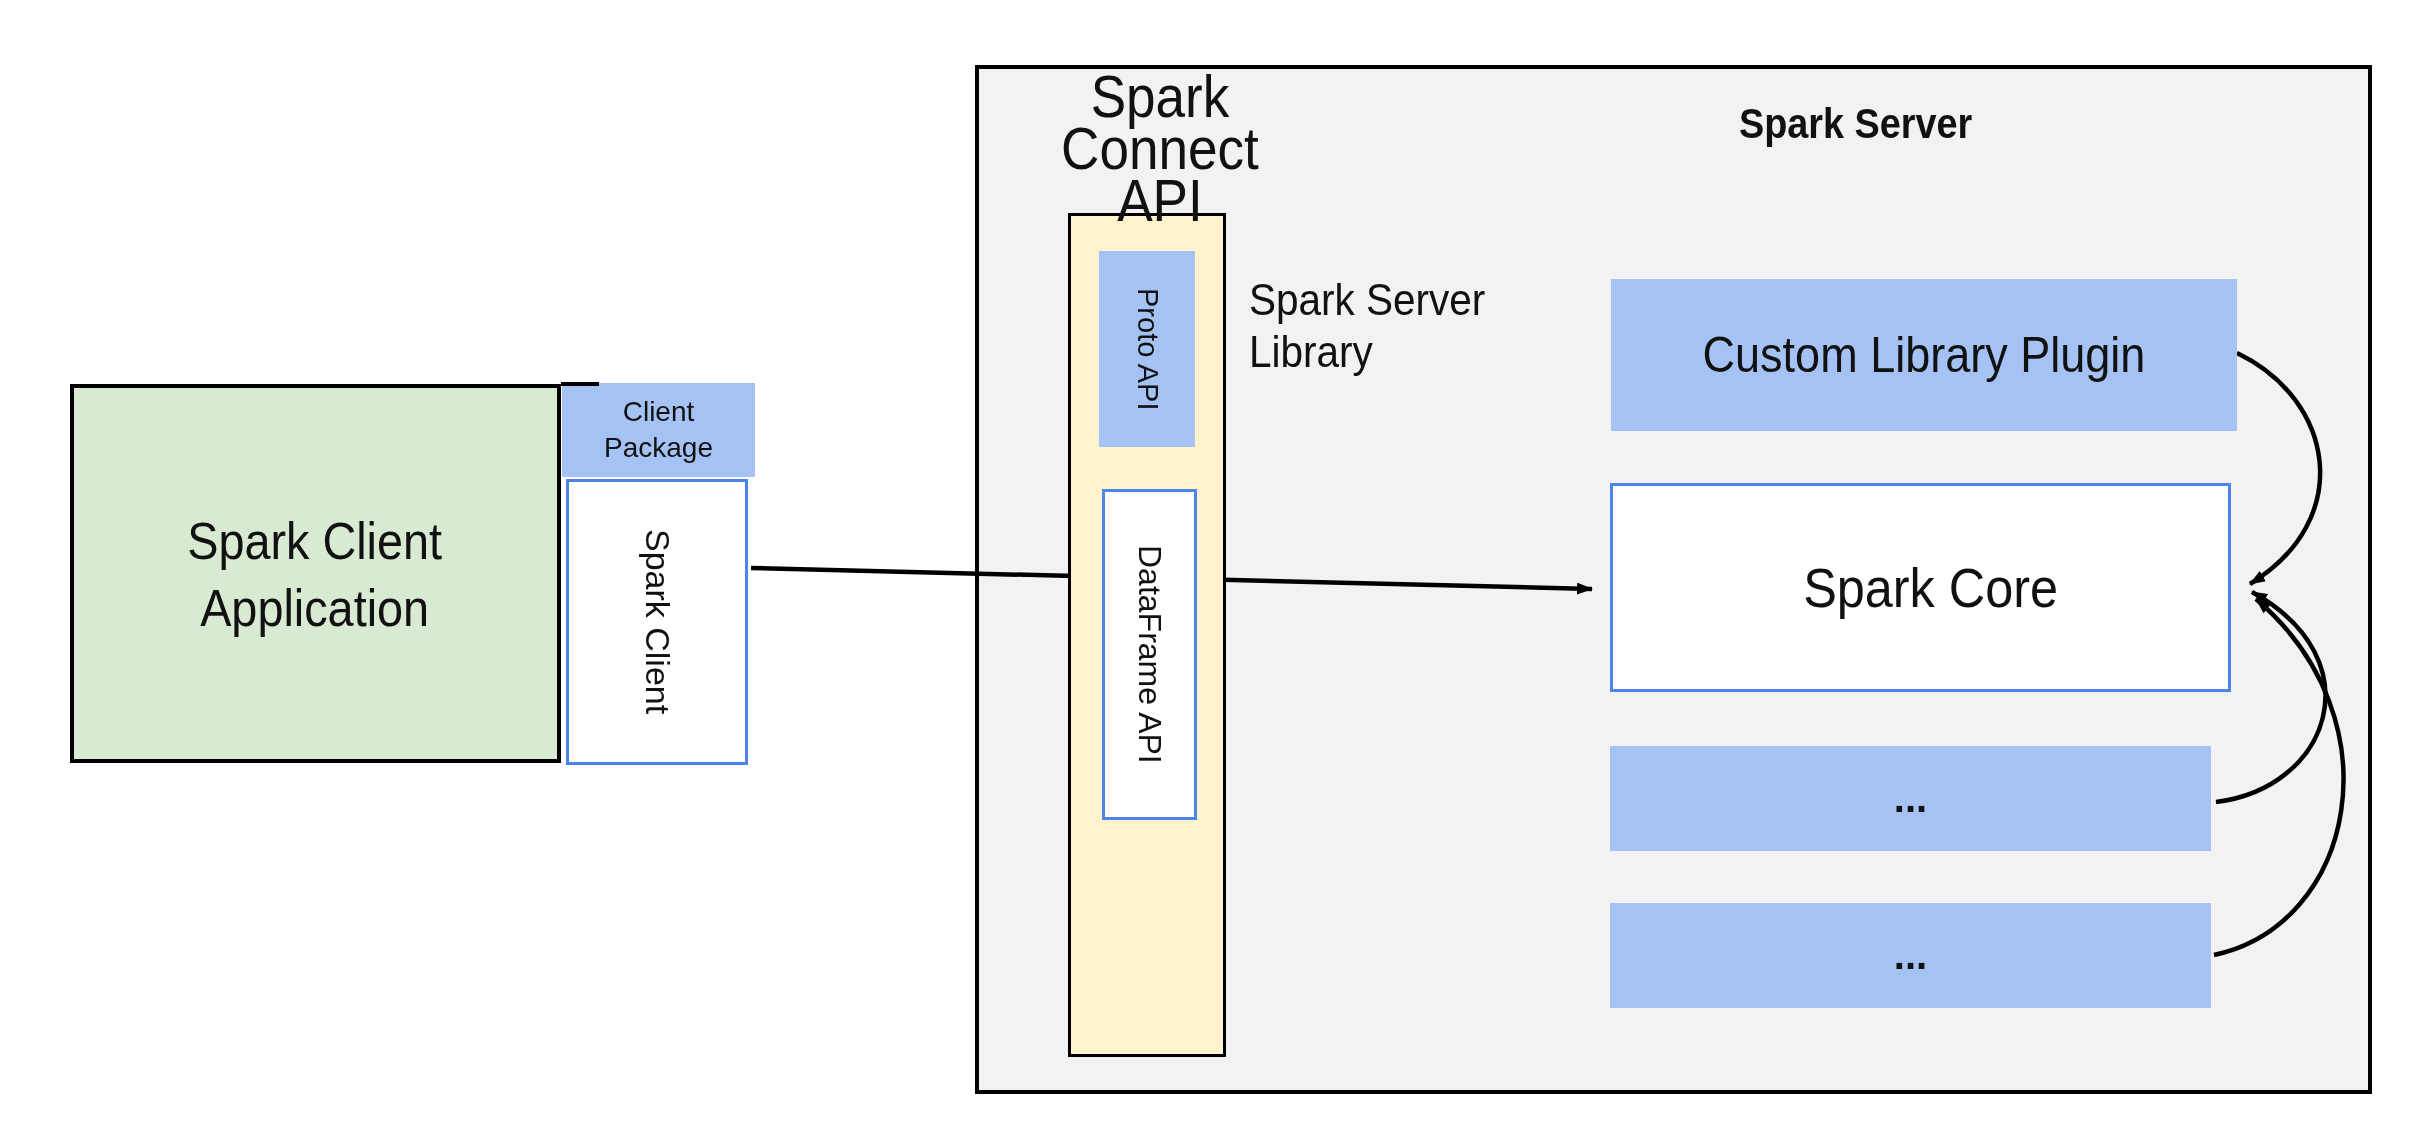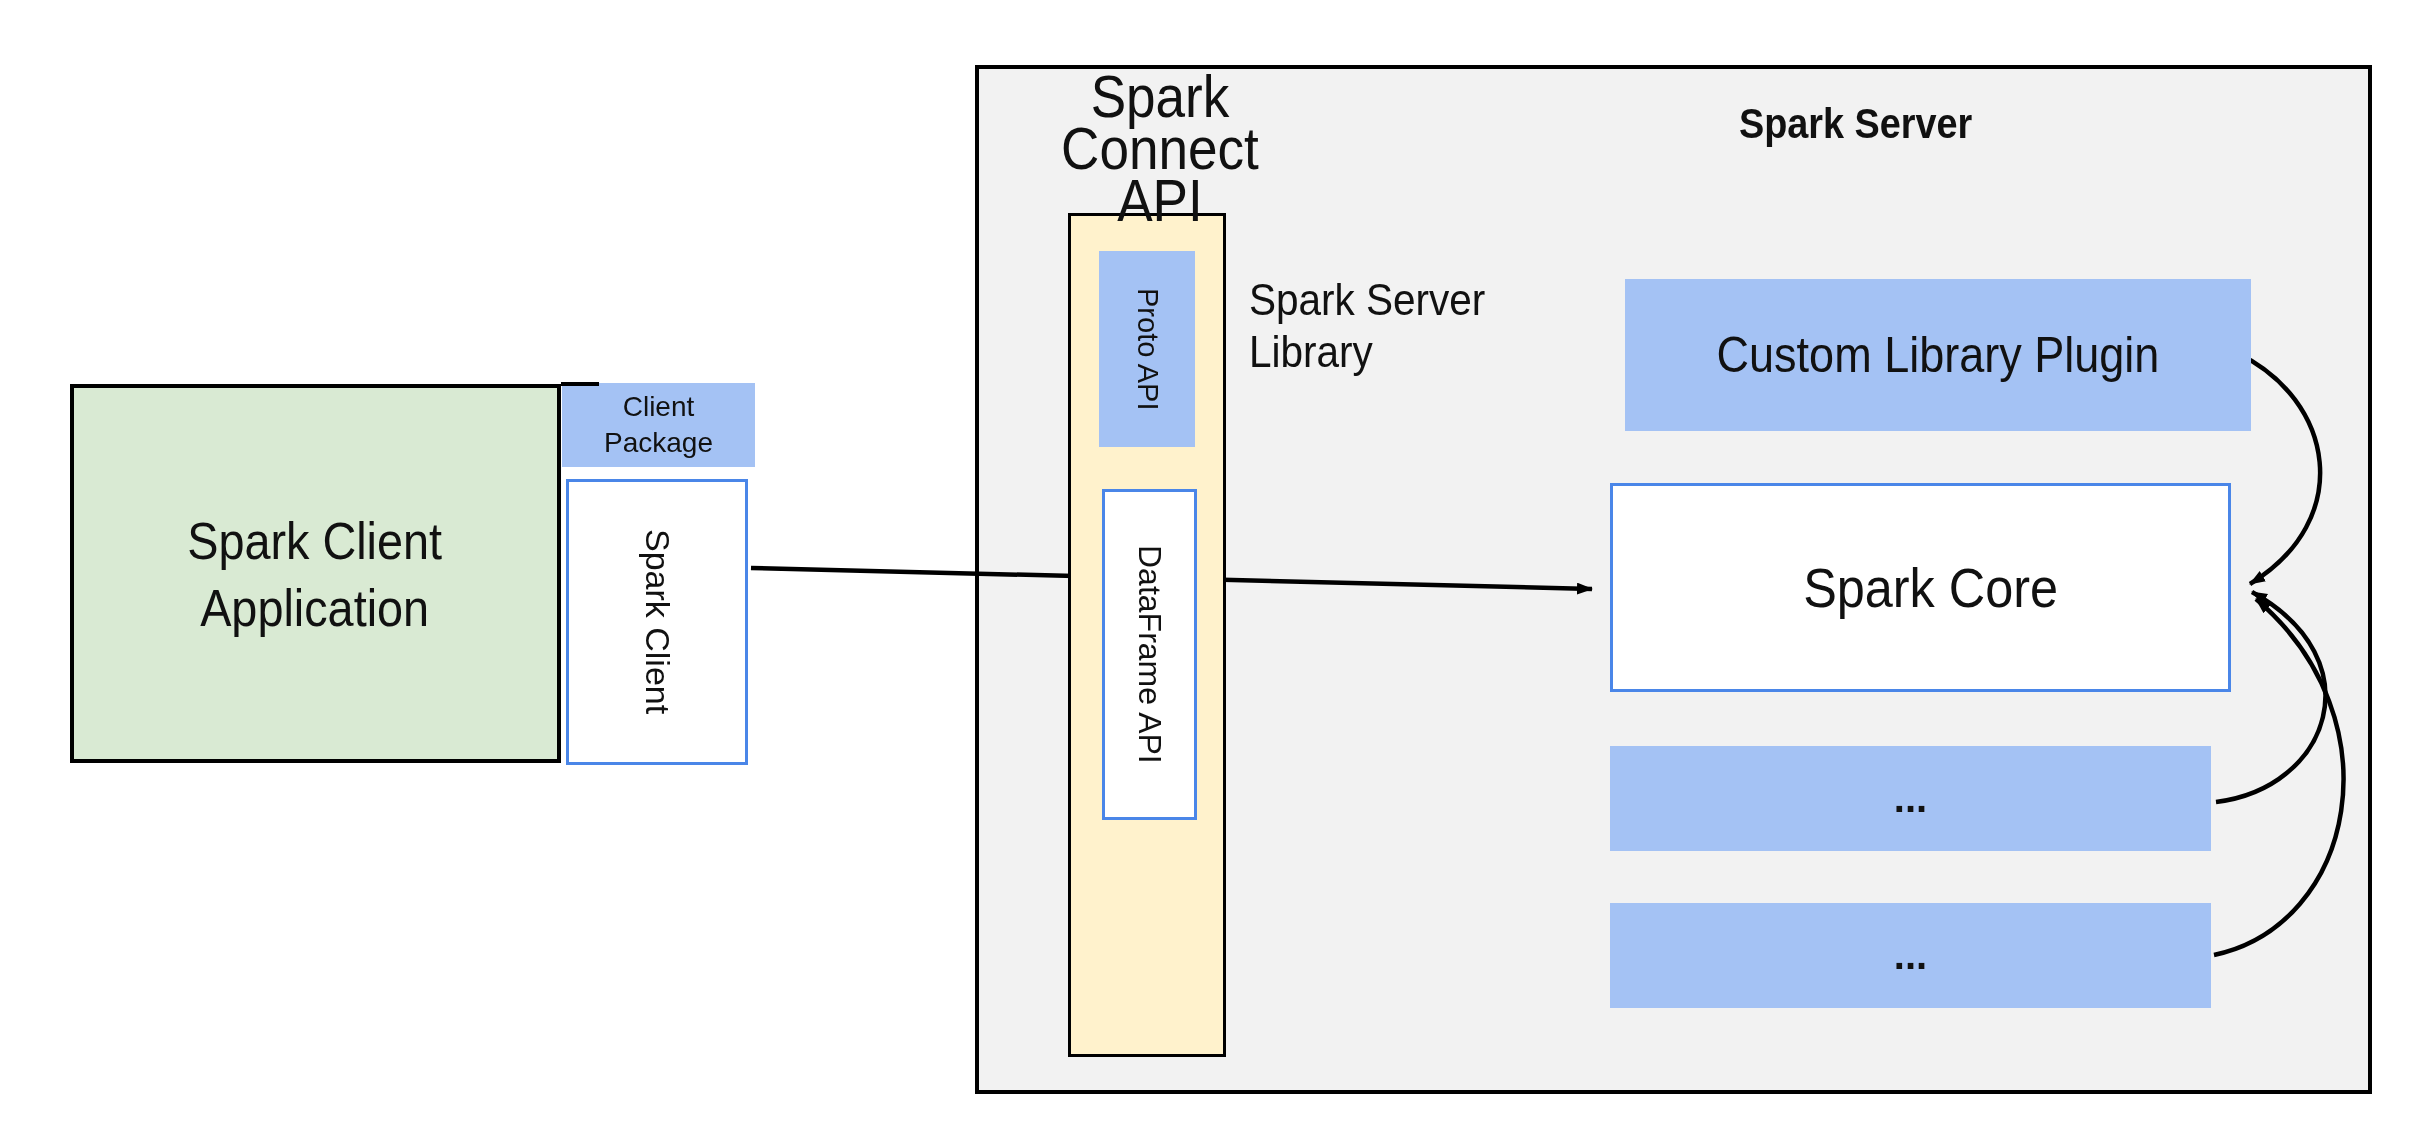--- a/index.html
+++ b/index.html
@@ -37,31 +37,31 @@
   }
   .proto-box{
     left:1099px;top:251px;width:96px;height:196px;
     background:#a4c2f4;z-index:4;font-size:29px;
   }
   .dataframe-box{
     left:1102px;top:489px;width:95px;height:331px;
     background:#ffffff;border:3px solid #4a86e8;z-index:4;font-size:32px;
   }
   .client-package-box{
-    left:562px;top:383px;width:193px;height:84px;
+    left:562px;top:383px;width:193px;height:94px;
     background:#a4c2f4;z-index:3;
     font-size:28px;line-height:36px;text-align:center;
   }
   .spark-client-box{
     left:566px;top:479px;width:182px;height:286px;
     background:#ffffff;border:3px solid #4a86e8;z-index:3;font-size:34px;
   }
   .clp-box{
     left:1611px;top:279px;width:626px;height:152px;
-    background:#a4c2f4;z-index:3;font-size:50px;margin-left:14px;
+    background:#a4c2f4;z-index:3;font-size:50px;
   }
   .spark-core-box{
     left:1610px;top:483px;width:621px;height:209px;
     background:#ffffff;border:3px solid #4a86e8;z-index:3;font-size:56px;padding-left:20px;
   }
   .dots-box-1{
     left:1610px;top:746px;width:601px;height:105px;
     background:#a4c2f4;z-index:3;font-size:40px;font-weight:bold;
   }
   .dots-box-2{

